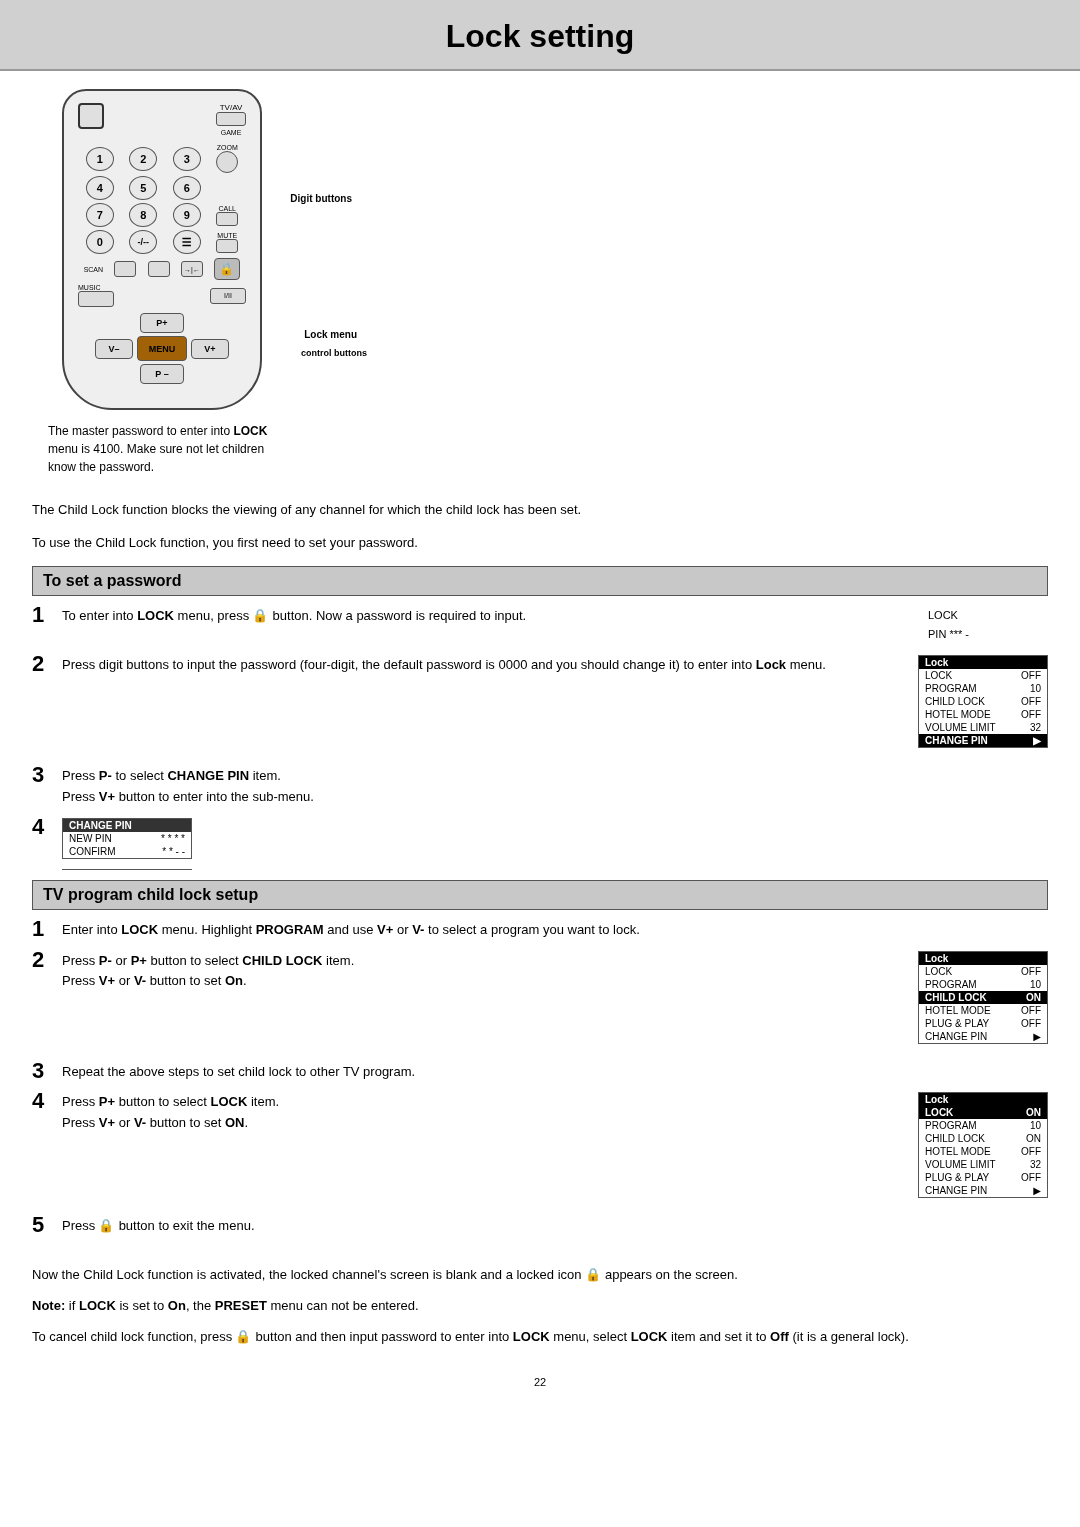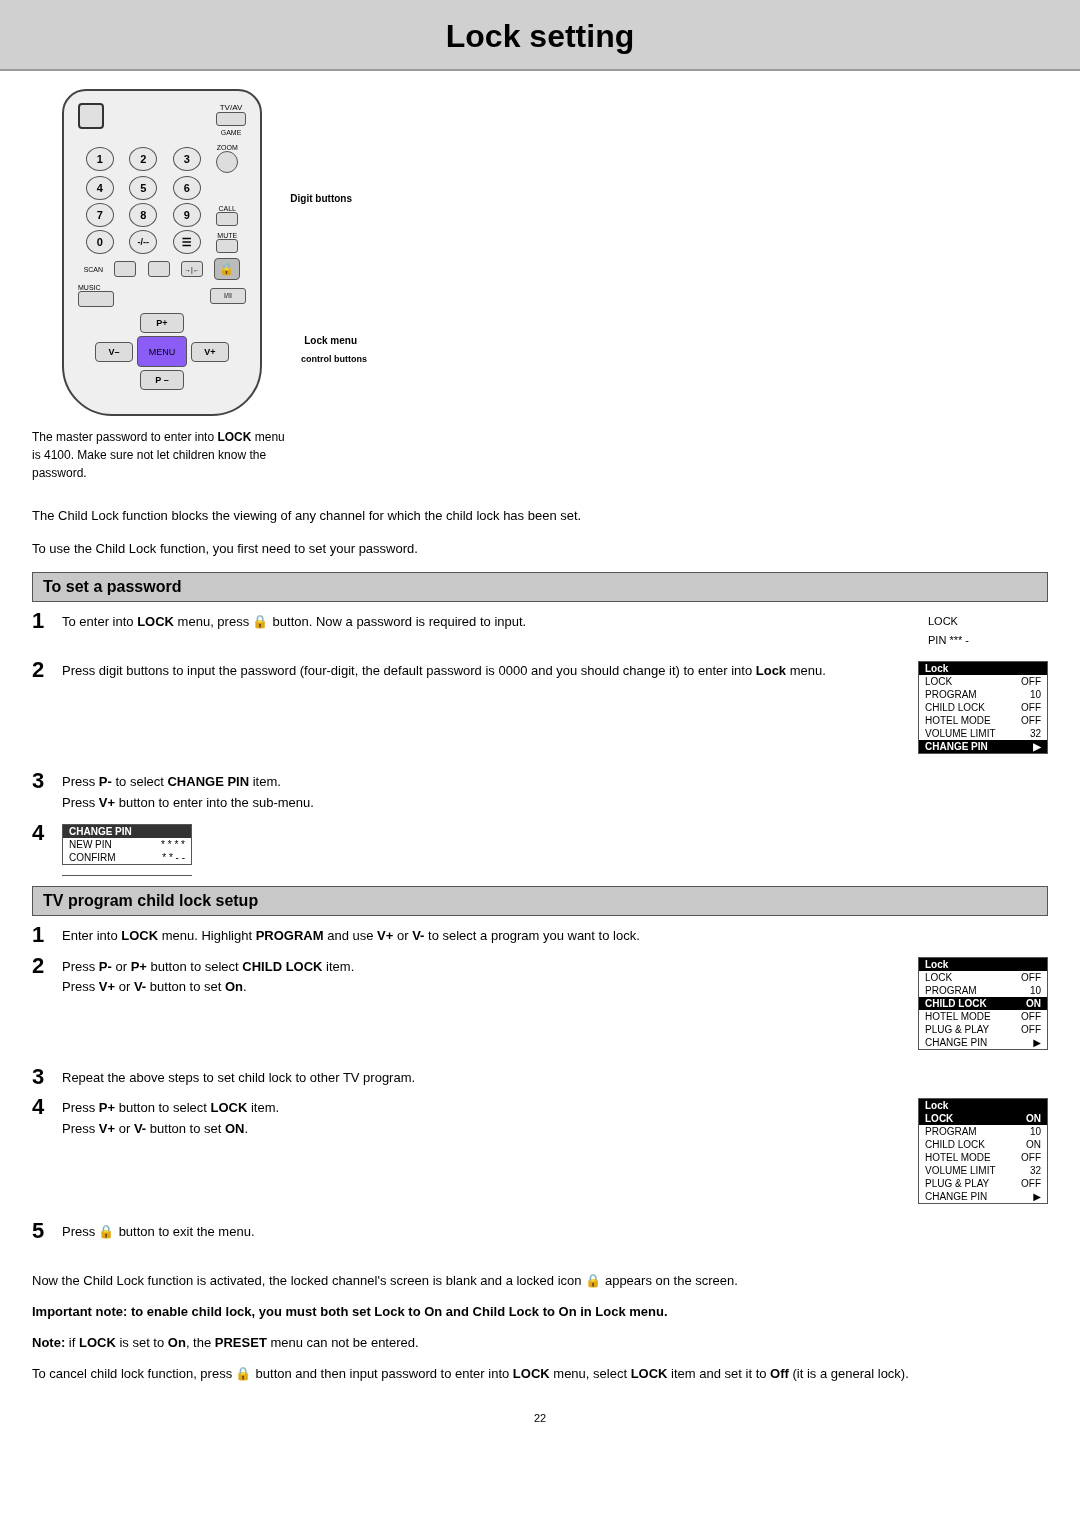--- a/index.html
+++ b/index.html
@@ -174,20 +174,21 @@
 
     .page-num {
       text-align: center;
       font-size: 11px;
       margin-top: 28px;
     }
 
     .left-caption {
       font-size: 12px;
       line-height: 1.5;
+      margin-left: 16px;
     }
 
     
     .remote-outer {
       width: 200px;
       background: #efefef;
       border: 2.5px solid #444;
       border-radius: 24px 24px 50px 50px;
       padding: 12px 14px 24px 14px;
     }
@@ -271,21 +272,21 @@
             </div>
             <div>
               <div style="width:36px;height:16px;background:#ddd;border:1px solid #555;border-radius:3px;font-size:7px;display:flex;align-items:center;justify-content:center;">I/II</div>
             </div>
           </div>
 
           <div style="display:flex;flex-direction:column;align-items:center;gap:3px;">
             <div style="width:44px;height:20px;background:#ddd;border:1.5px solid #555;border-radius:4px;display:flex;align-items:center;justify-content:center;font-size:9px;font-weight:bold;">P+</div>
             <div style="display:flex;gap:4px;align-items:center;">
               <div style="width:38px;height:20px;background:#ddd;border:1.5px solid #555;border-radius:4px;display:flex;align-items:center;justify-content:center;font-size:9px;font-weight:bold;">V–</div>
-              <div style="width:50px;height:31px;background:#8b5cf6;border:1.5px solid #555;border-radius:4px;display:flex;align-items:center;justify-content:center;font-size:9px;font-weight:normal;">MENU</div>
+              <div style="width:50px;height:25px;background:#a16207;border:1.5px solid #555;border-radius:4px;display:flex;align-items:center;justify-content:center;font-size:9px;font-weight:bold;">MENU</div>
               <div style="width:38px;height:20px;background:#ddd;border:1.5px solid #555;border-radius:4px;display:flex;align-items:center;justify-content:center;font-size:9px;font-weight:bold;">V+</div>
             </div>
             <div style="width:44px;height:20px;background:#ddd;border:1.5px solid #555;border-radius:4px;display:flex;align-items:center;justify-content:center;font-size:9px;font-weight:bold;">P –</div>
           </div>
 
         </div>
 
         <div style="position:absolute;right:-90px;top:80px;font-size:10px;font-weight:bold;white-space:nowrap;margin-top:24px;">
           <span>Digit buttons</span>
         </div>
@@ -496,23 +497,20 @@
       </div>
     </div>
 
   </div>
 </div>
 
 <div class="full-content" style="margin-top:18px;">
   <div class="bottom-note">
     Now the Child Lock function is activated, the locked channel's screen is blank and a locked icon 🔒 appears on the screen.
   </div>
-  <div class="important-note">
-    <strong>Important note: to enable child lock, you must both set Lock to On and Child Lock to On in Lock menu.</strong>
-  </div>
   <div class="bottom-note">
     <strong>Note:</strong> if <strong>LOCK</strong> is set to <strong>On</strong>, the <strong>PRESET</strong> menu can not be entered.
   </div>
   <div class="bottom-note">
     To cancel child lock function, press 🔒 button and then input password to enter into <strong>LOCK</strong> menu, select <strong>LOCK</strong> item and set it to <strong>Off</strong> (it is a general lock).
   </div>
 </div>
 
 <div class="page-num">22</div>
 

